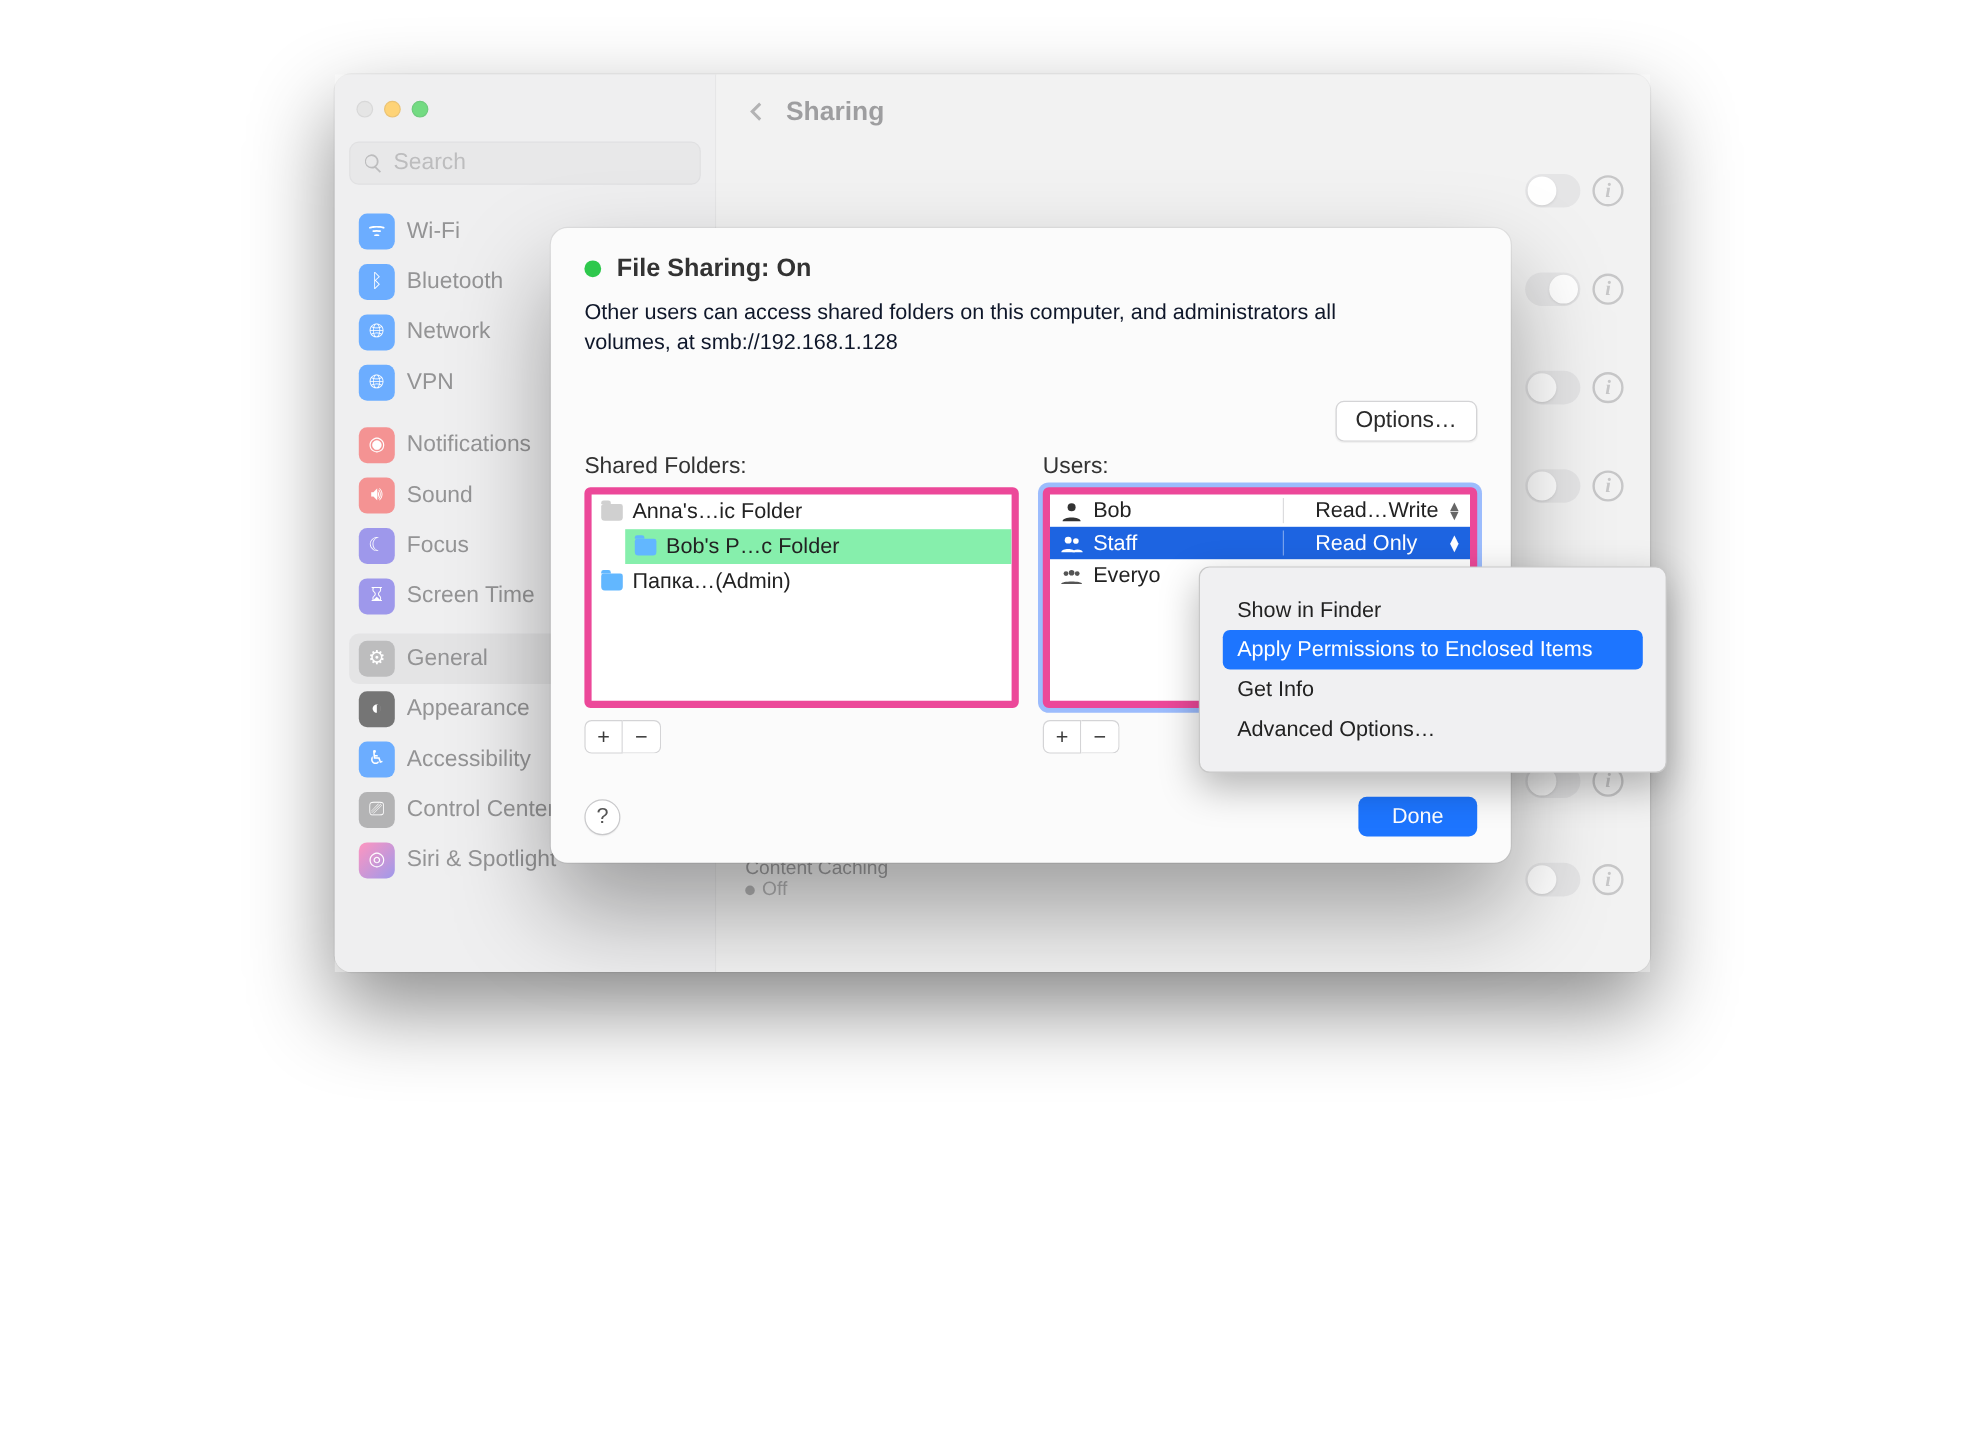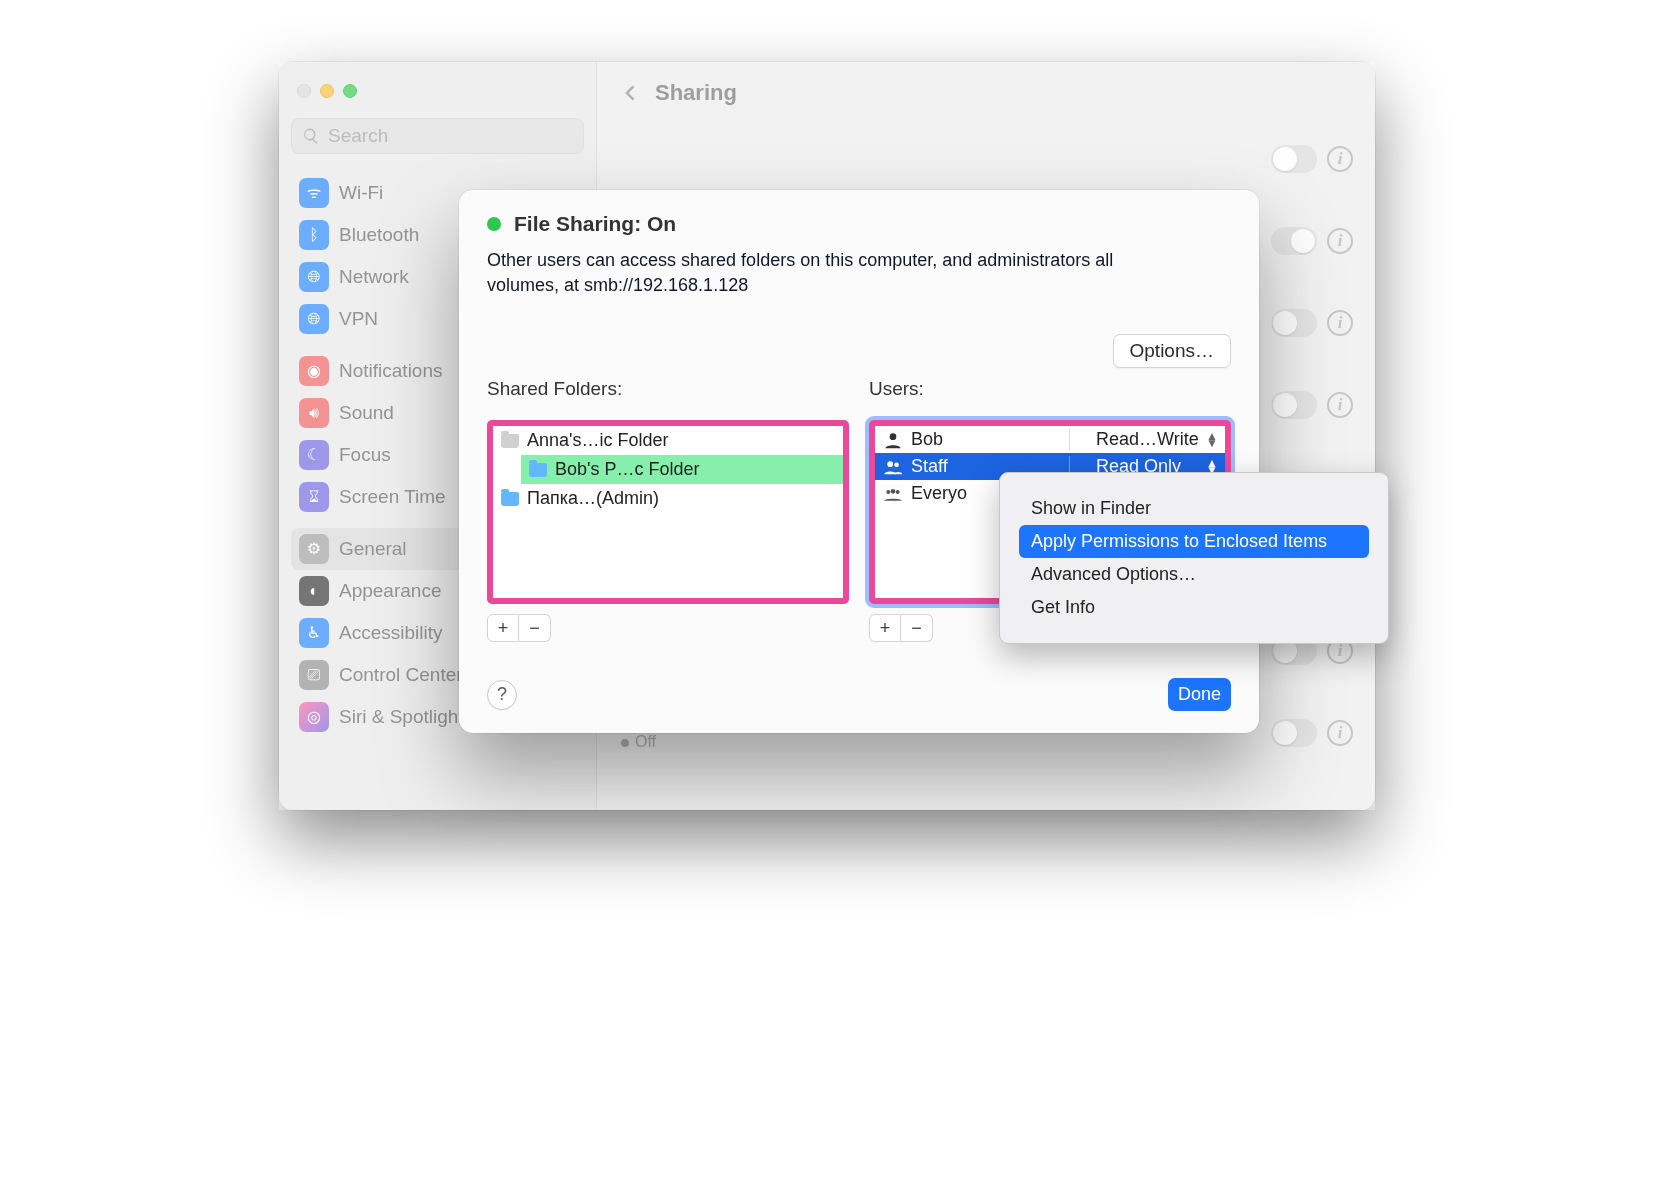--- a/index.html
+++ b/index.html
@@ -119,21 +119,21 @@
   .sheet-desc { color: #0f172a; font-size: 18px; margin: 12px 0 36px 0; line-height: 1.4; max-width: 690px; }
   .options-row { display: flex; justify-content: flex-end; margin-bottom: 10px; }
   .btn {
     background: #fff; border: 1px solid #d4d4d6;
     border-radius: 7px; padding: 5px 16px;
     font-size: 19px; color: #2b2b2b;
     box-shadow: 0 1px 1px rgba(0,0,0,0.05);
   }
   .panes { display: flex; gap: 20px; position: relative; }
   .pane { flex: 1; }
-  .pane h4 { font-weight: 400; font-size: 19px; color: #333; margin-bottom: 20px; }
+  .pane h4 { font-weight: 400; font-size: 19px; color: #333; margin-bottom: 6px; }
   .listbox {
     border: 6px solid #ec4899; border-radius: 5px;
     background: #fff; height: 184px; overflow: hidden;
     font-size: 18px;
   }
   .listbox.focused { box-shadow: 0 0 0 4px rgba(40,110,255,0.45); }
   .li-row { display: flex; align-items: center; gap: 8px; padding: 4px 8px; }
   .li-row.selected-gray { background: #86efac; margin-left: 28px; }
   .fld-icon { width: 18px; height: 14px; background: #62b7ff; border-radius: 2px 2px 3px 3px; position: relative; flex-shrink: 0; }
   .fld-icon::before { content: ""; position: absolute; top: -3px; left: 0; width: 8px; height: 3px; background: #62b7ff; border-radius: 2px 2px 0 0; }
@@ -155,21 +155,21 @@
   .sq-btn:first-child { border-radius: 6px 0 0 6px; }
   .sq-btn:last-child { border-radius: 0 6px 6px 0; border-left: none; }
   .sheet-footer { display: flex; align-items: center; justify-content: space-between; margin-top: 36px; }
   .help-btn {
     width: 30px; height: 30px; border: 1px solid #c9c9cb; background: #fff;
     border-radius: 50%; display: flex; align-items: center; justify-content: center;
     font-size: 18px; color: #555; box-shadow: 0 1px 1px rgba(0,0,0,0.05);
   }
   .done-btn {
     background: #1d75ff; color: #fff; border: none;
-    border-radius: 7px; padding: 6px 10px; font-size: 18px; font-weight: 500;
+    border-radius: 7px; padding: 6px 28px; font-size: 18px; font-weight: 500;
   }
 
   
   .ctx-menu {
     position: absolute;
     top: 410px; left: 720px;
     width: 390px;
     background: #f0f0f2;
     border: 1px solid #c8c8c8;
     border-radius: 9px;
@@ -409,17 +409,17 @@
 
     <div class="sheet-footer">
       <div class="help-btn">?</div>
       <button class="done-btn">Done</button>
     </div>
   </div>
 
   <div class="ctx-menu">
     <div class="ctx-item">Show in Finder</div>
     <div class="ctx-item highlighted">Apply Permissions to Enclosed Items</div>
+    <div class="ctx-item">Get Info</div>
     <div class="ctx-item">Advanced Options…</div>
-    <div class="ctx-item">Get Info</div>
   </div>
 
 </div>
 
 </body></html>

